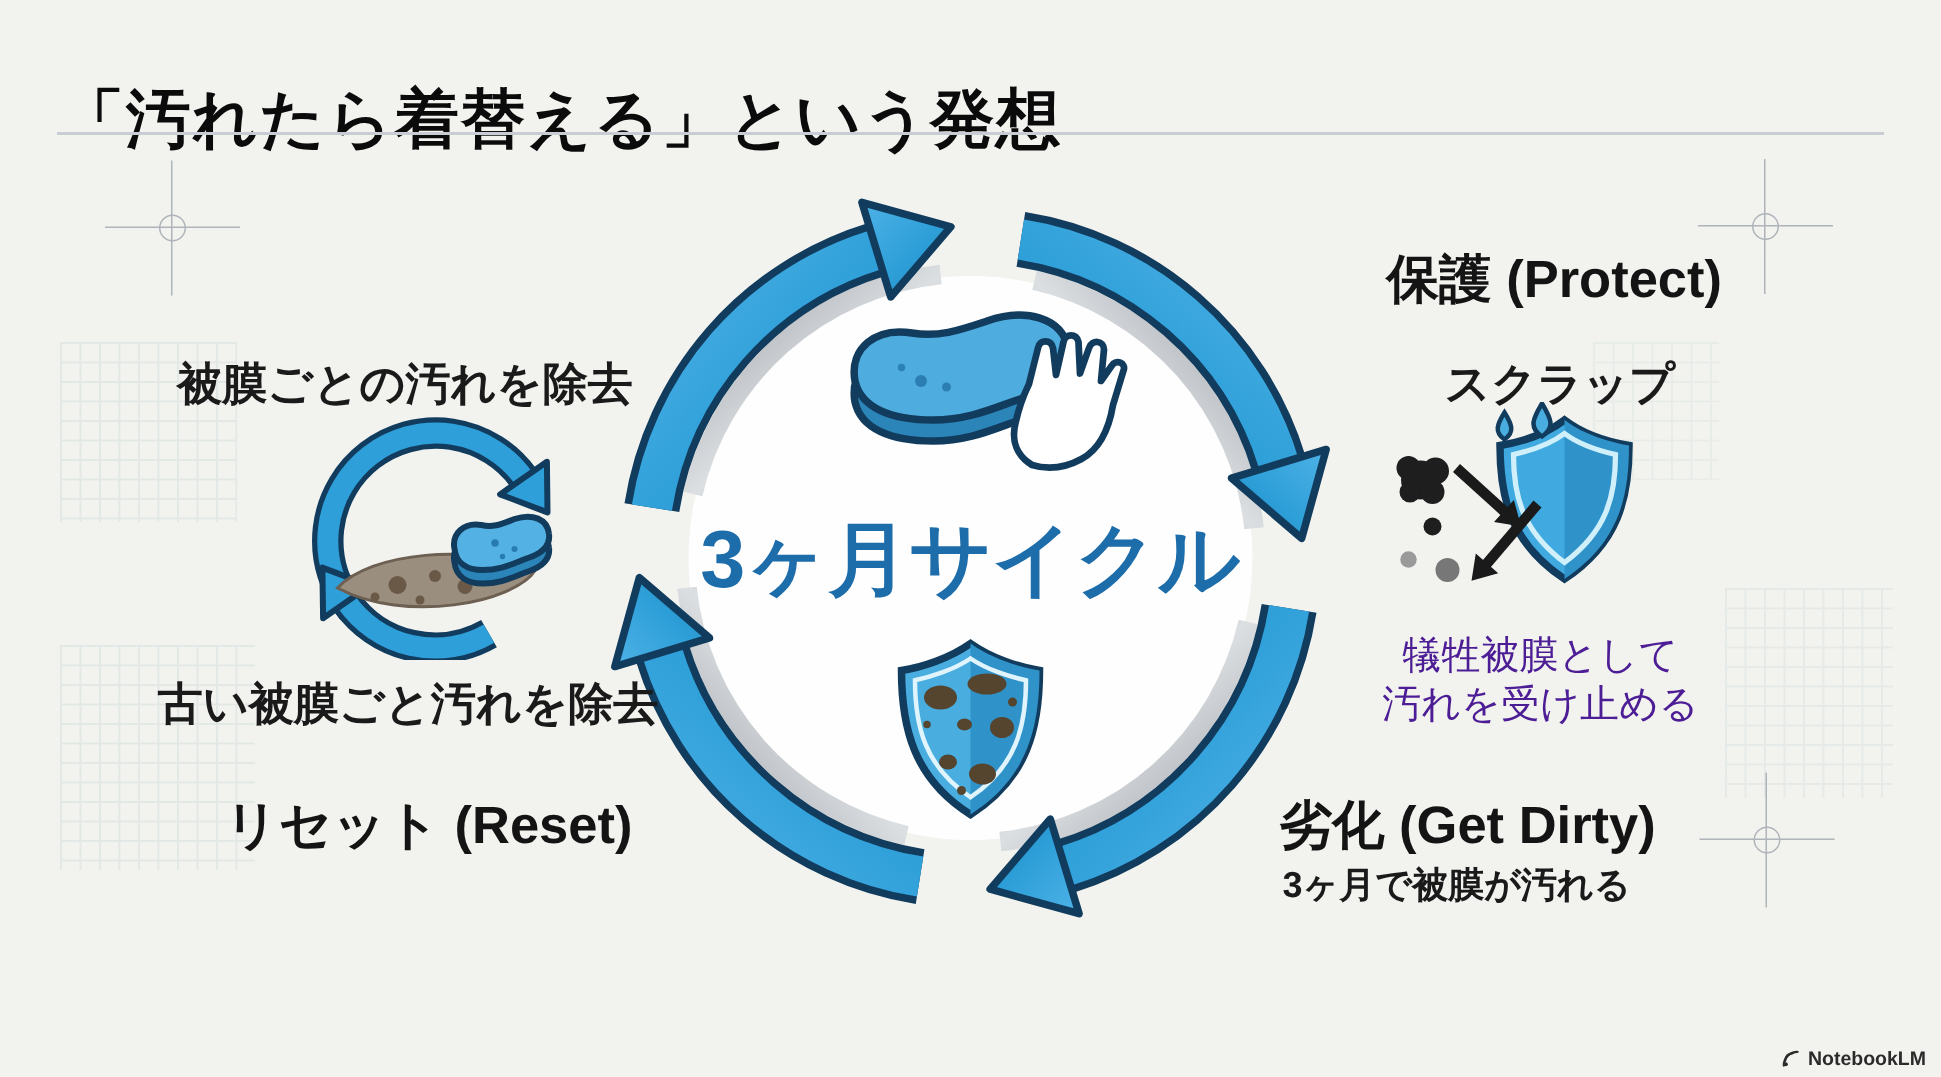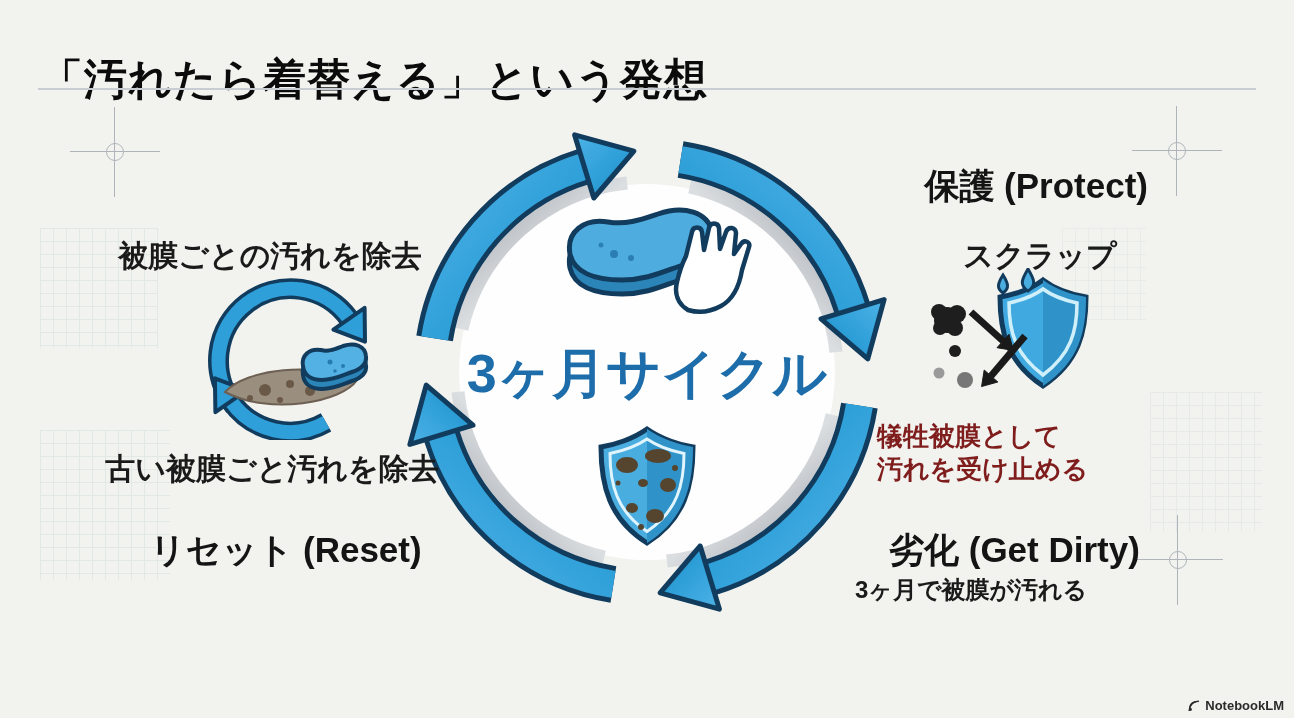--- a/index.html
+++ b/index.html
@@ -55,24 +55,24 @@
     position:absolute;font-size:35px;font-weight:800;color:#141414;white-space:nowrap;
   }
   .stage-note{
     position:absolute;font-size:30px;font-weight:700;color:#1a1a1a;white-space:nowrap;
   }
   .t-apply{left:175px;top:163px;width:320px;text-align:center;}
   .n-apply{left:90px;top:236px;width:360px;text-align:center;}
   .t-protect{left:828px;top:163px;width:320px;text-align:right;}
   .n-protect{left:890px;top:236px;width:300px;text-align:center;}
   .cap-protect{
-    position:absolute;left:877px;top:420px;width:300px;text-align:left;
-    font-size:26px;font-weight:700;color:#7f1d1d;line-height:33px;white-space:nowrap;
-  }
-  .t-getdirty{left:853px;top:527px;text-align:left;margin-left:36px;}
+    position:absolute;left:877px;top:420px;width:300px;text-align:center;
+    font-size:26px;font-weight:400;color:#4c1d95;line-height:33px;white-space:nowrap;
+  }
+  .t-getdirty{left:853px;top:527px;text-align:left;}
   .n-getdirty{left:855px;top:574px;font-size:24px;text-align:left;}
   .t-reset{left:150px;top:527px;width:340px;}
   .n-reset{left:92px;top:449px;width:360px;text-align:center;}
   
   .statement{
     position:absolute;left:0;right:0;top:647px;text-align:center;
     font-size:27px;font-weight:800;color:#101010;white-space:nowrap;
   }
   .brand{
     position:absolute;right:10px;bottom:5px;

